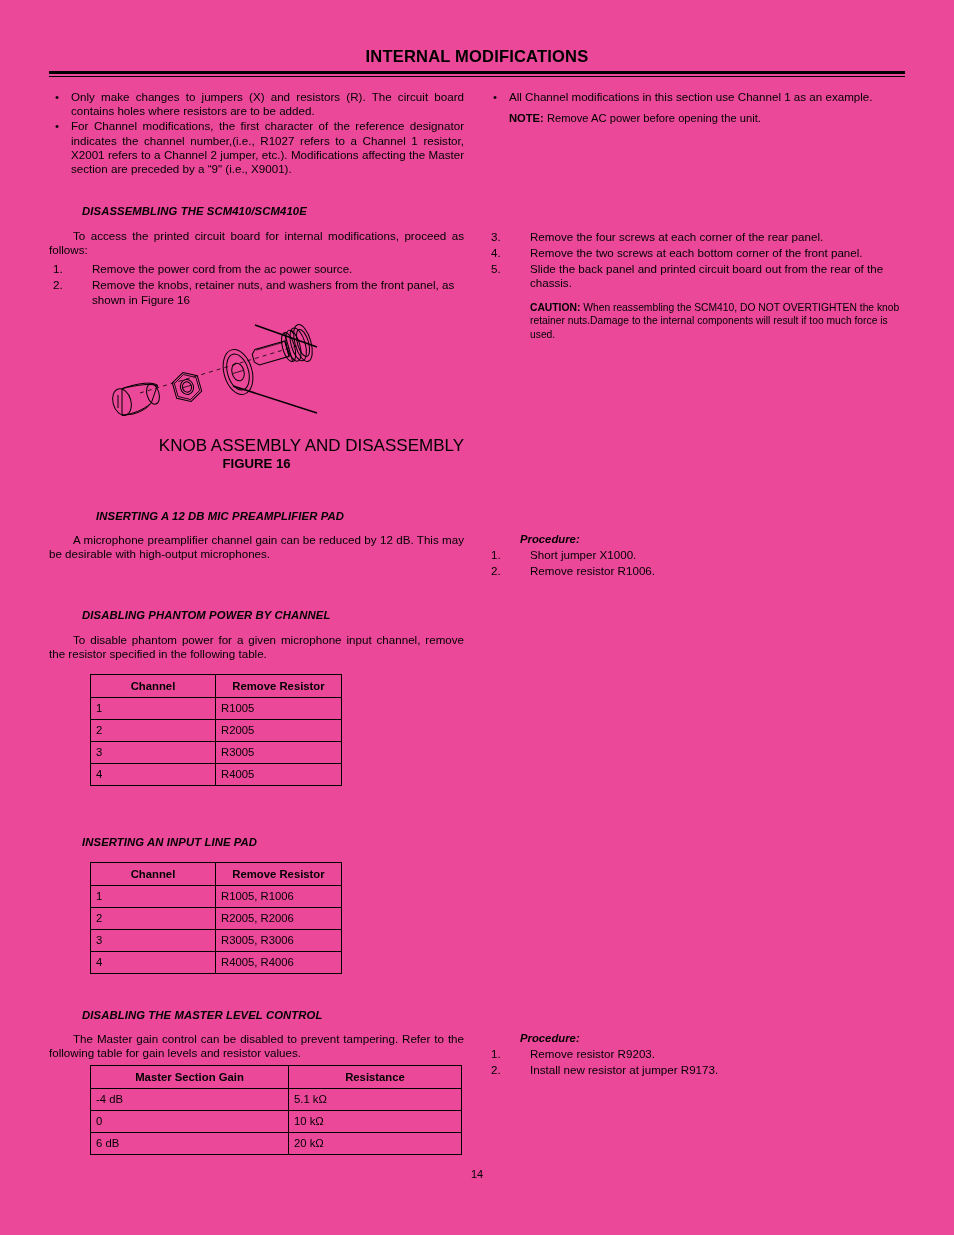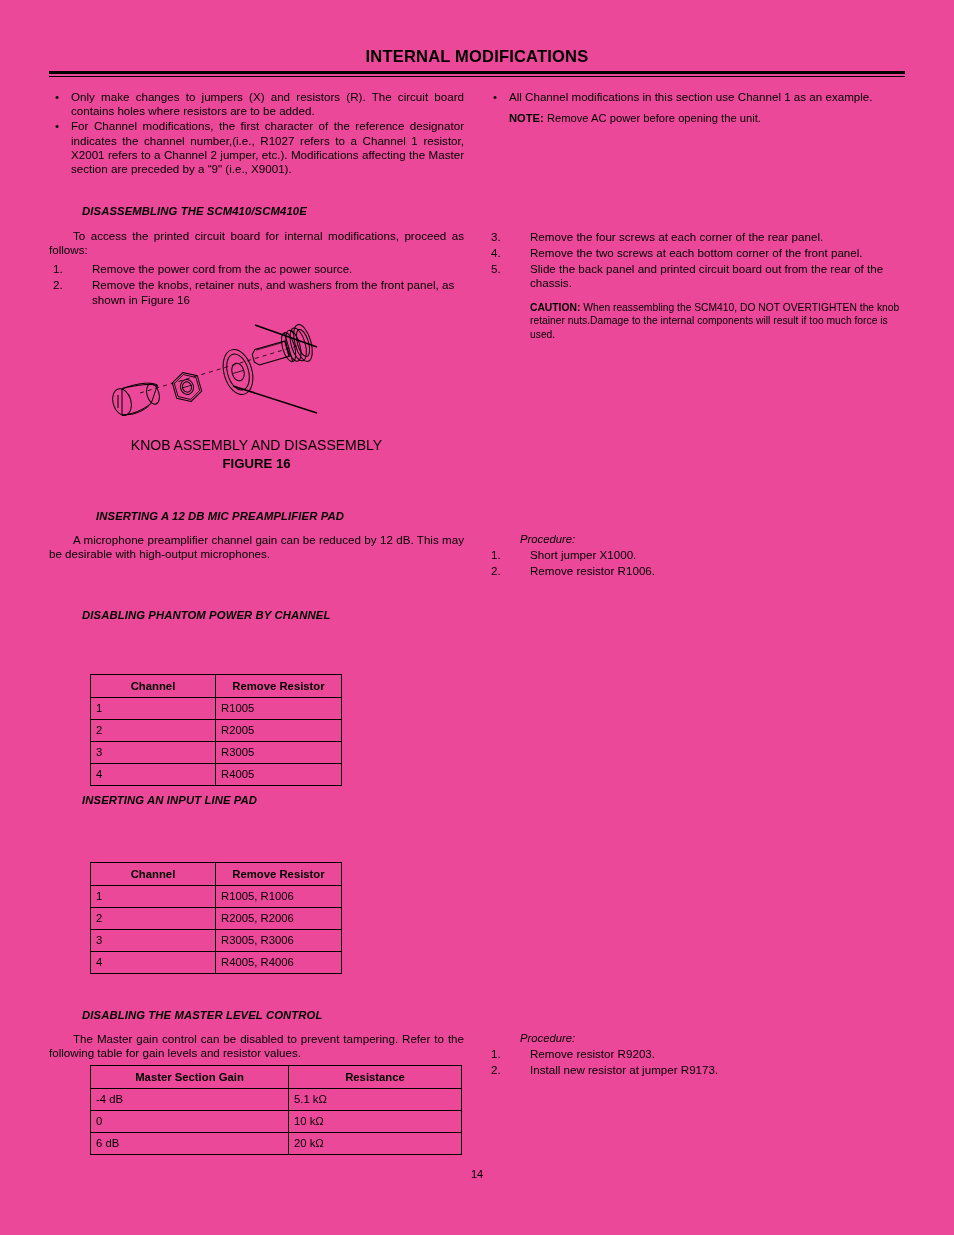--- a/index.html
+++ b/index.html
@@ -102,21 +102,21 @@
     line-height: 14.8px;
     margin-bottom: 1px;
   }
   ol.numlist li .num {
     position: absolute;
     left: 4px;
     top: 0;
   }
   .proc-head {
     font-size: 11.3px;
-    font-weight: normal;
+    font-weight: bold;
     font-style: italic;
     padding-left: 33px;
     margin-bottom: 3px;
   }
   .caution {
     font-size: 10.3px;
     line-height: 13.2px;
     padding-left: 43px;
     margin-top: 10px;
   }
@@ -160,22 +160,22 @@
     left: 95px;
     top: 315px;
     width: 310px;
     height: 125px;
   }
   .fig-caption {
     position: absolute;
     left: 49px;
     top: 437px;
     width: 415px;
-    text-align: center;
-    font-size: 14px;
+    text-align: right;
+    font-size: 17px;
     line-height: 17px;
   }
   .fig-number {
     position: absolute;
     left: 49px;
     top: 455px;
     width: 415px;
     text-align: center;
     font-size: 13.2px;
     font-weight: bold;
@@ -283,20 +283,21 @@
     </svg>
   </div>
 
   <div class="fig-caption">KNOB ASSEMBLY AND DISASSEMBLY</div>
   <div class="fig-number">FIGURE 16</div>
 
   <div class="abs sec-head" style="left:63px; top:510px; width:415px;">INSERTING A 12 DB MIC PREAMPLIFIER PAD</div>
   <div class="abs body-par" style="left:49px; top:533px; width:415px;">A microphone preamplifier channel gain can be reduced by 12 dB. This may be desirable with high-output microphones.</div>
 
   <div class="abs sec-head" style="left:49px; top:609px; width:415px;">DISABLING PHANTOM POWER BY CHANNEL</div>
+  <div class="abs body-par" style="left:49px; top:633px; width:415px;">To disable phantom power for a given microphone input channel, remove the resistor specified in the following table.</div>
 
   <div class="tbl-wrap-1">
     <table class="dtable">
       <thead>
         <tr>
           <th>Channel</th>
           <th>Remove Resistor</th>
         </tr>
       </thead>
       <tbody>
@@ -313,21 +314,21 @@
           <td>R3005</td>
         </tr>
         <tr>
           <td>4</td>
           <td>R4005</td>
         </tr>
       </tbody>
     </table>
   </div>
 
-  <div class="abs sec-head" style="left:49px; top:794px; width:415px;">INSERTING AN INPUT LINE PAD</div>
+  <div class="abs sec-head" style="left:49px; top:836px; width:415px;">INSERTING AN INPUT LINE PAD</div>
 
   <div class="tbl-wrap-2">
     <table class="dtable">
       <thead>
         <tr>
           <th>Channel</th>
           <th>Remove Resistor</th>
         </tr>
       </thead>
       <tbody>

